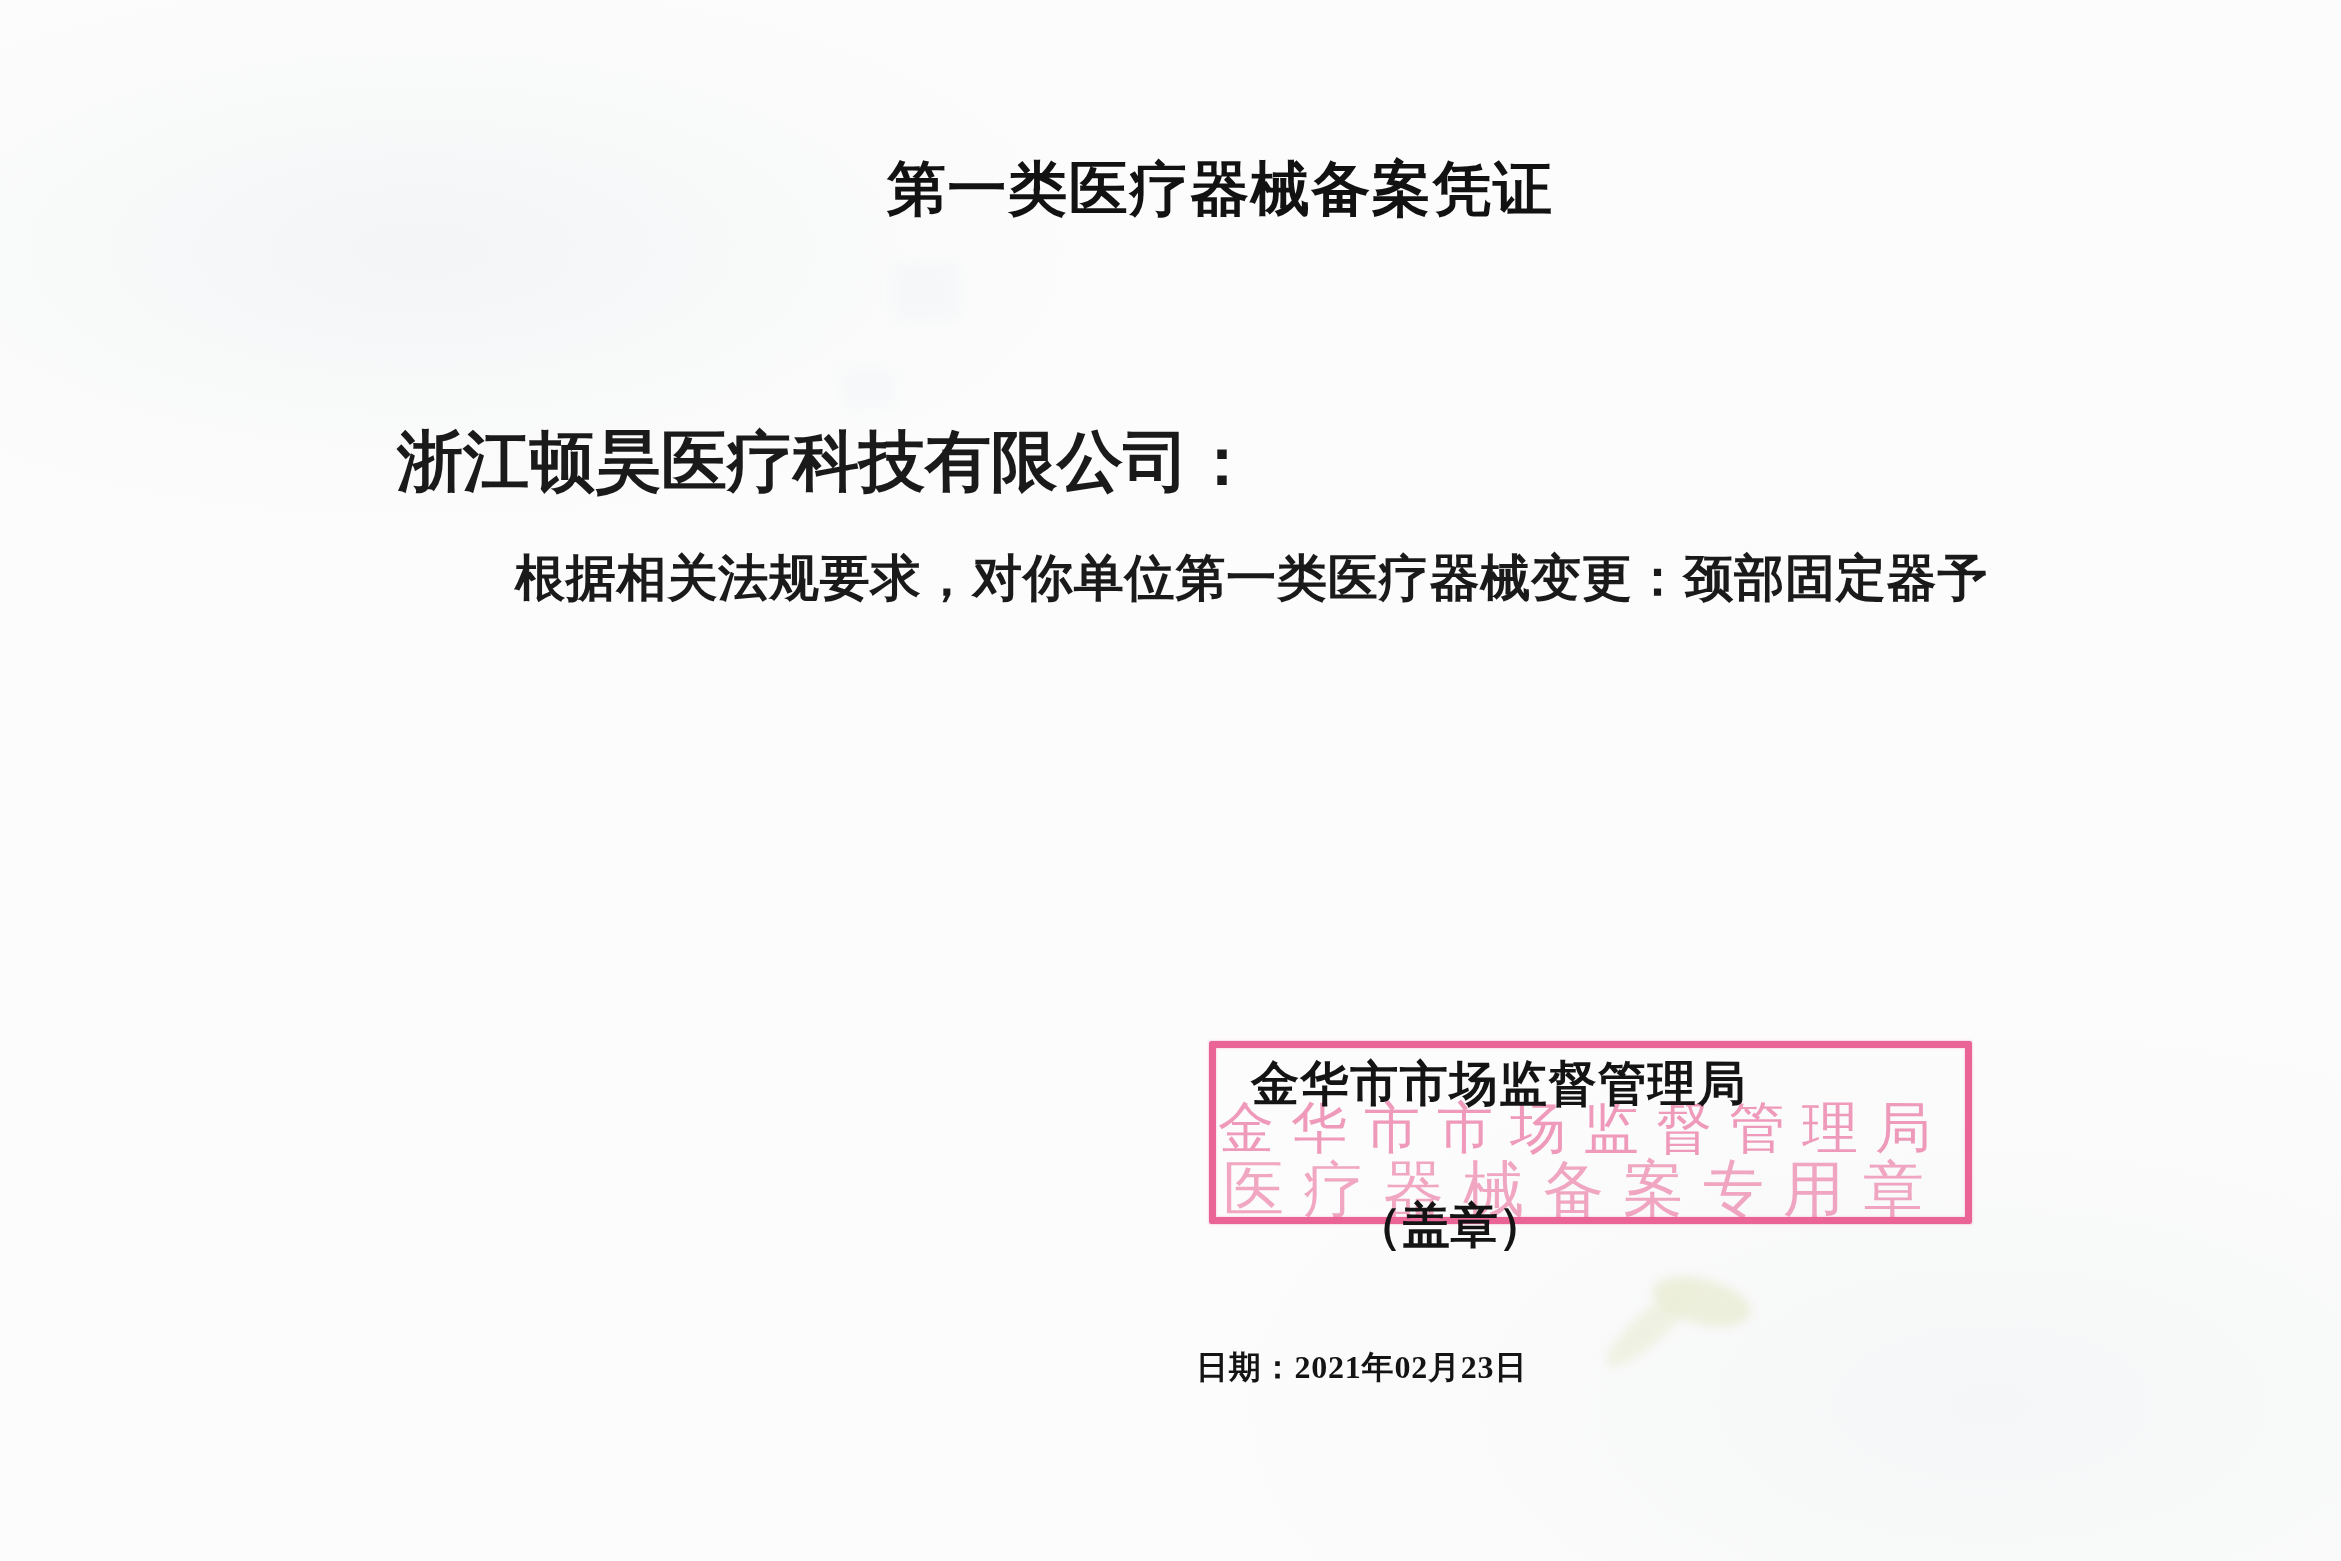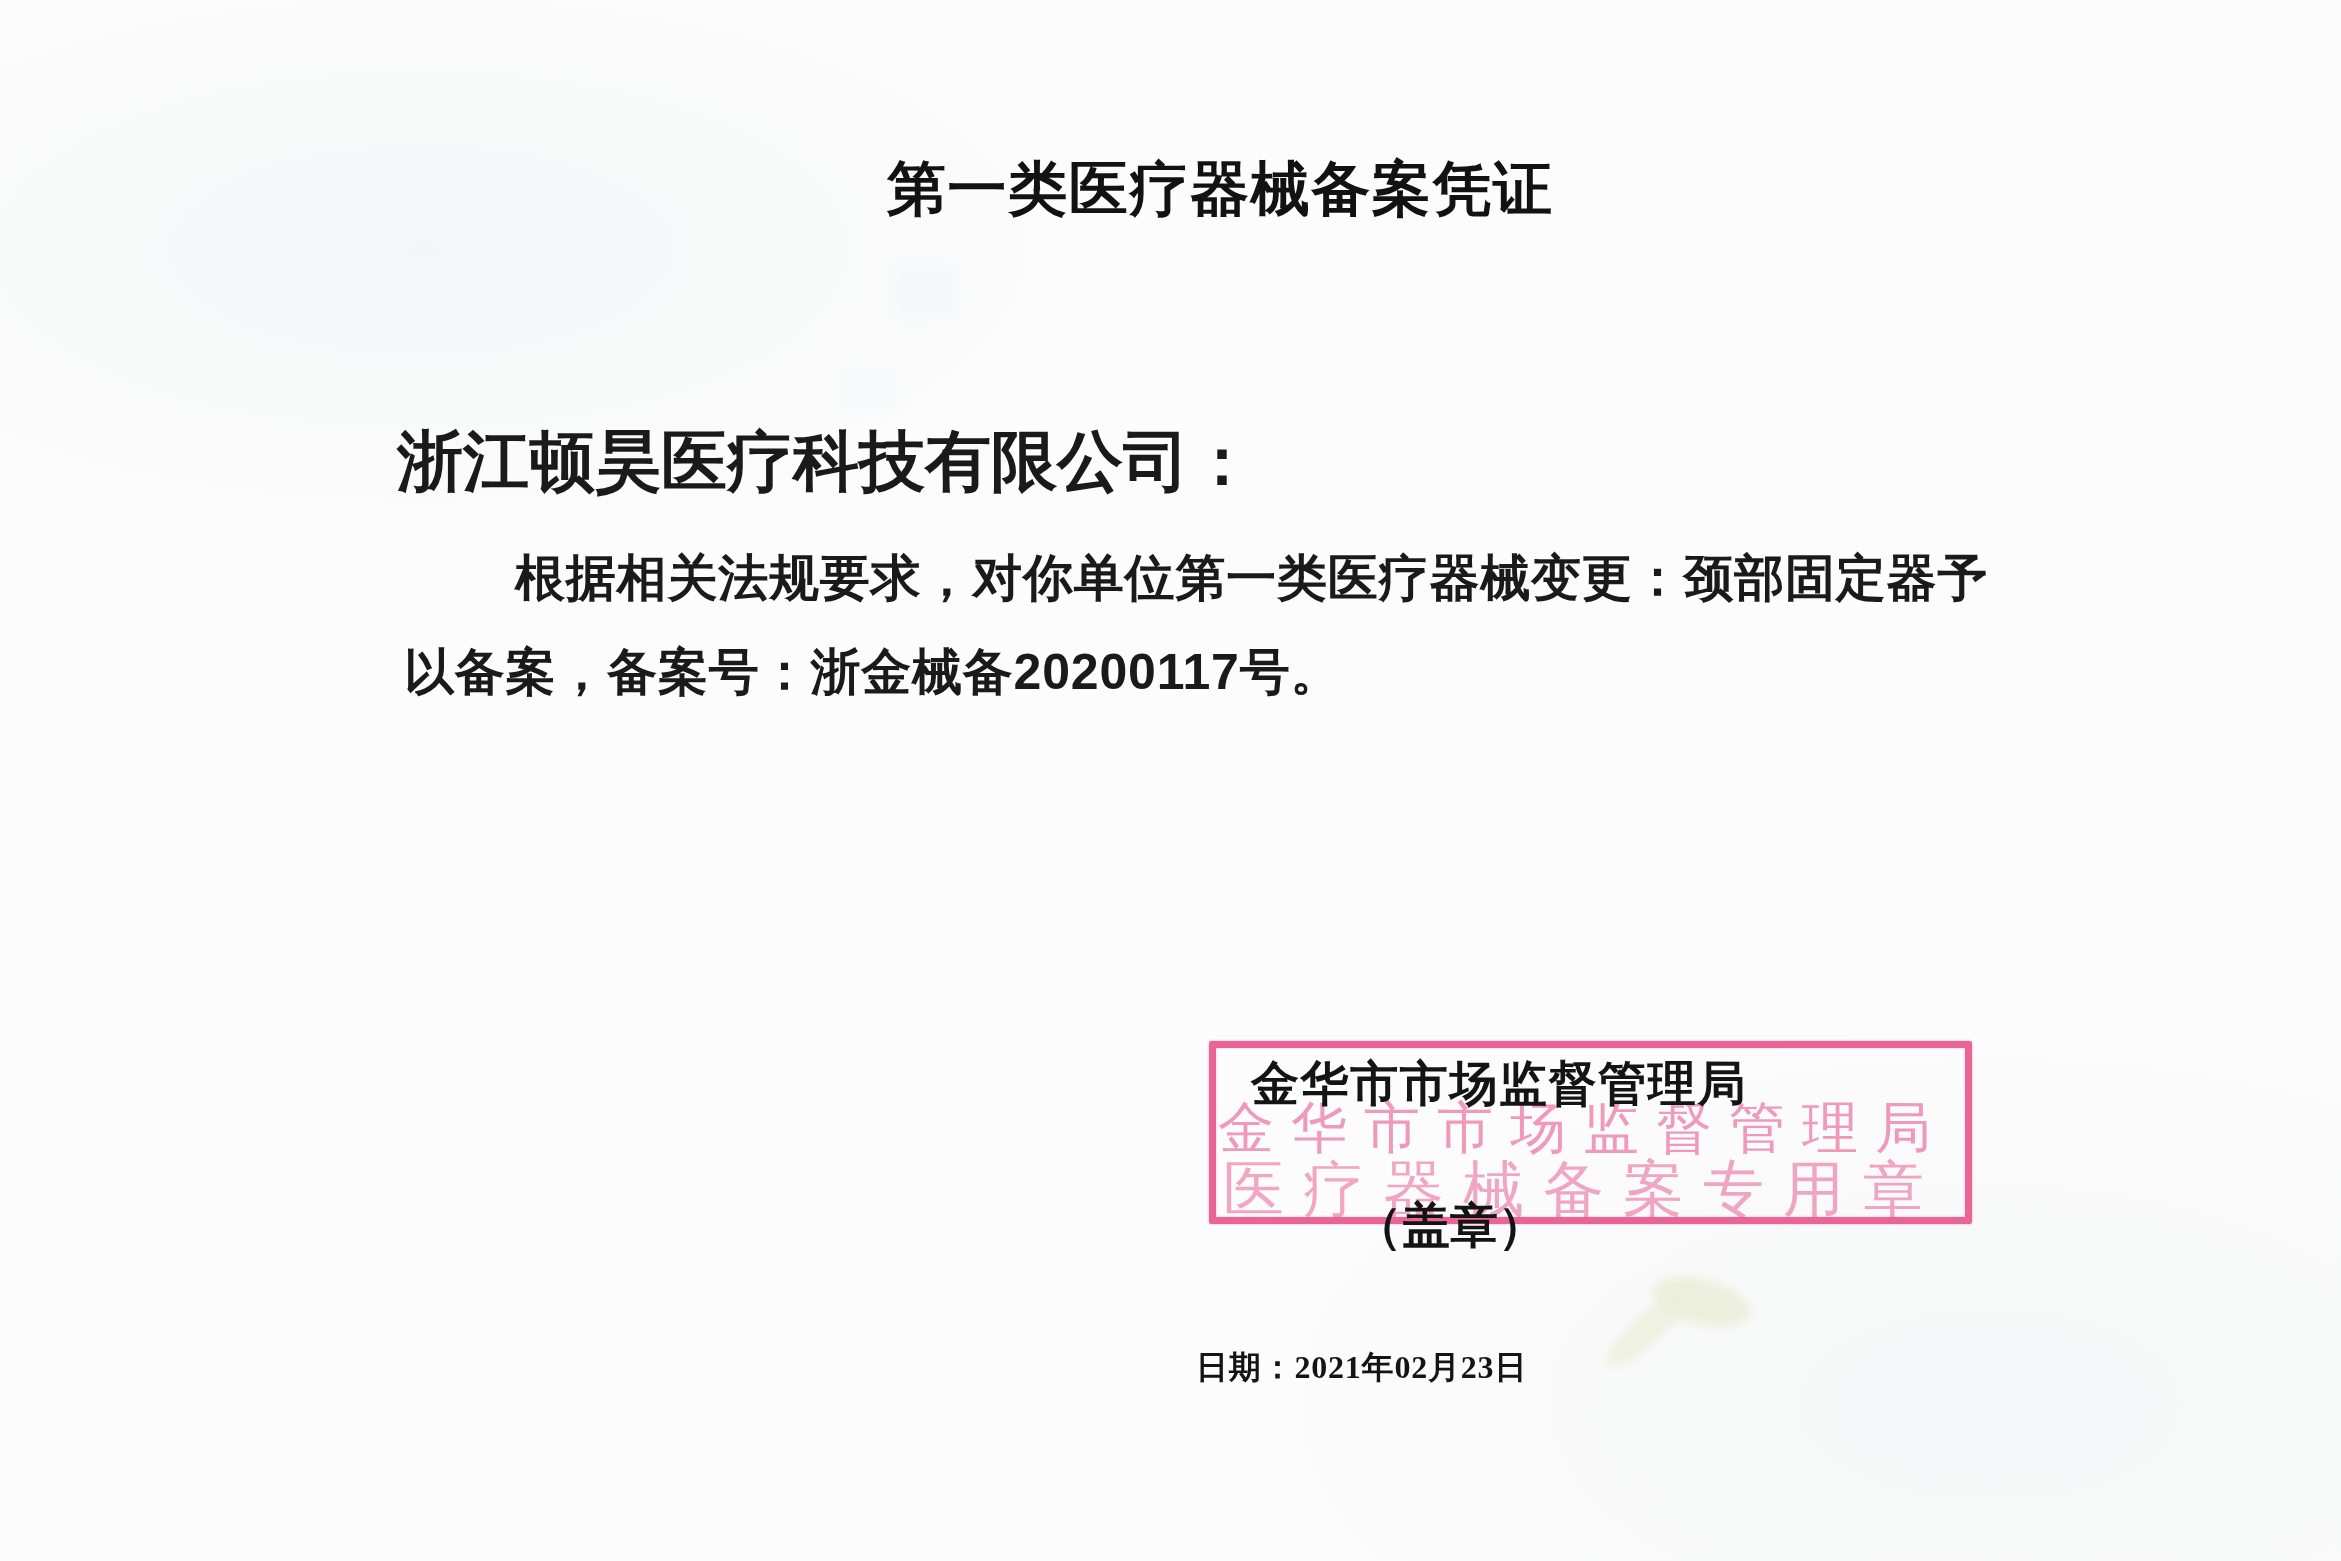--- a/index.html
+++ b/index.html
@@ -146,21 +146,20 @@
   <div class="abs blemish-1"></div>
   <div class="abs blemish-2"></div>
   <div class="abs smudge-a"></div>
   <div class="abs smudge-b"></div>
 
   <div class="abs doc-title">第一类医疗器械备案凭证</div>
 
   <div class="abs addressee">浙江顿昊医疗科技有限公司：</div>
 
   <div class="abs body-line1">根据相关法规要求，对你单位第一类医疗器械变更：颈部固定器予</div>
-  <div class="abs body-line2">以备案，备案号：浙金械备20200117号。</div>
 
   <div class="abs stamp-rect"></div>
   <div class="abs stamp-line1">金华市市场监督管理局</div>
   <div class="abs stamp-line2">医疗器械备案专用章</div>
 
   <div class="abs issuer">金华市市场监督管理局</div>
   <div class="abs seal-note">（盖章）</div>
 
   <div class="abs date-line">日期：2021年02月23日</div>
 

